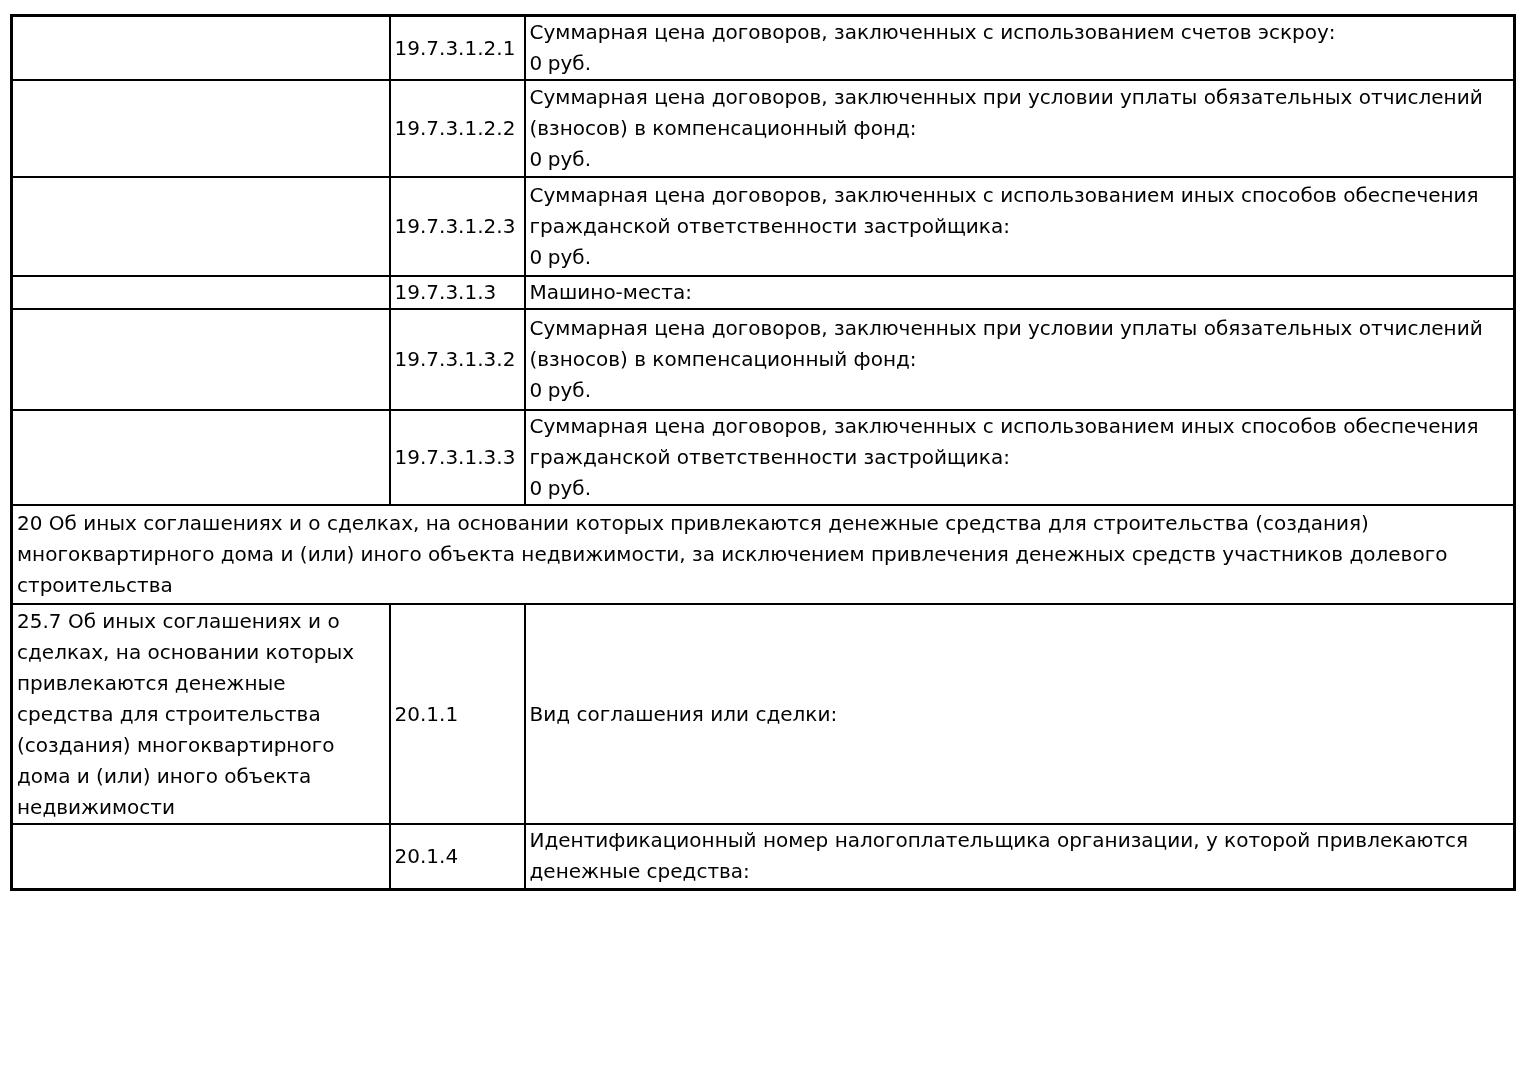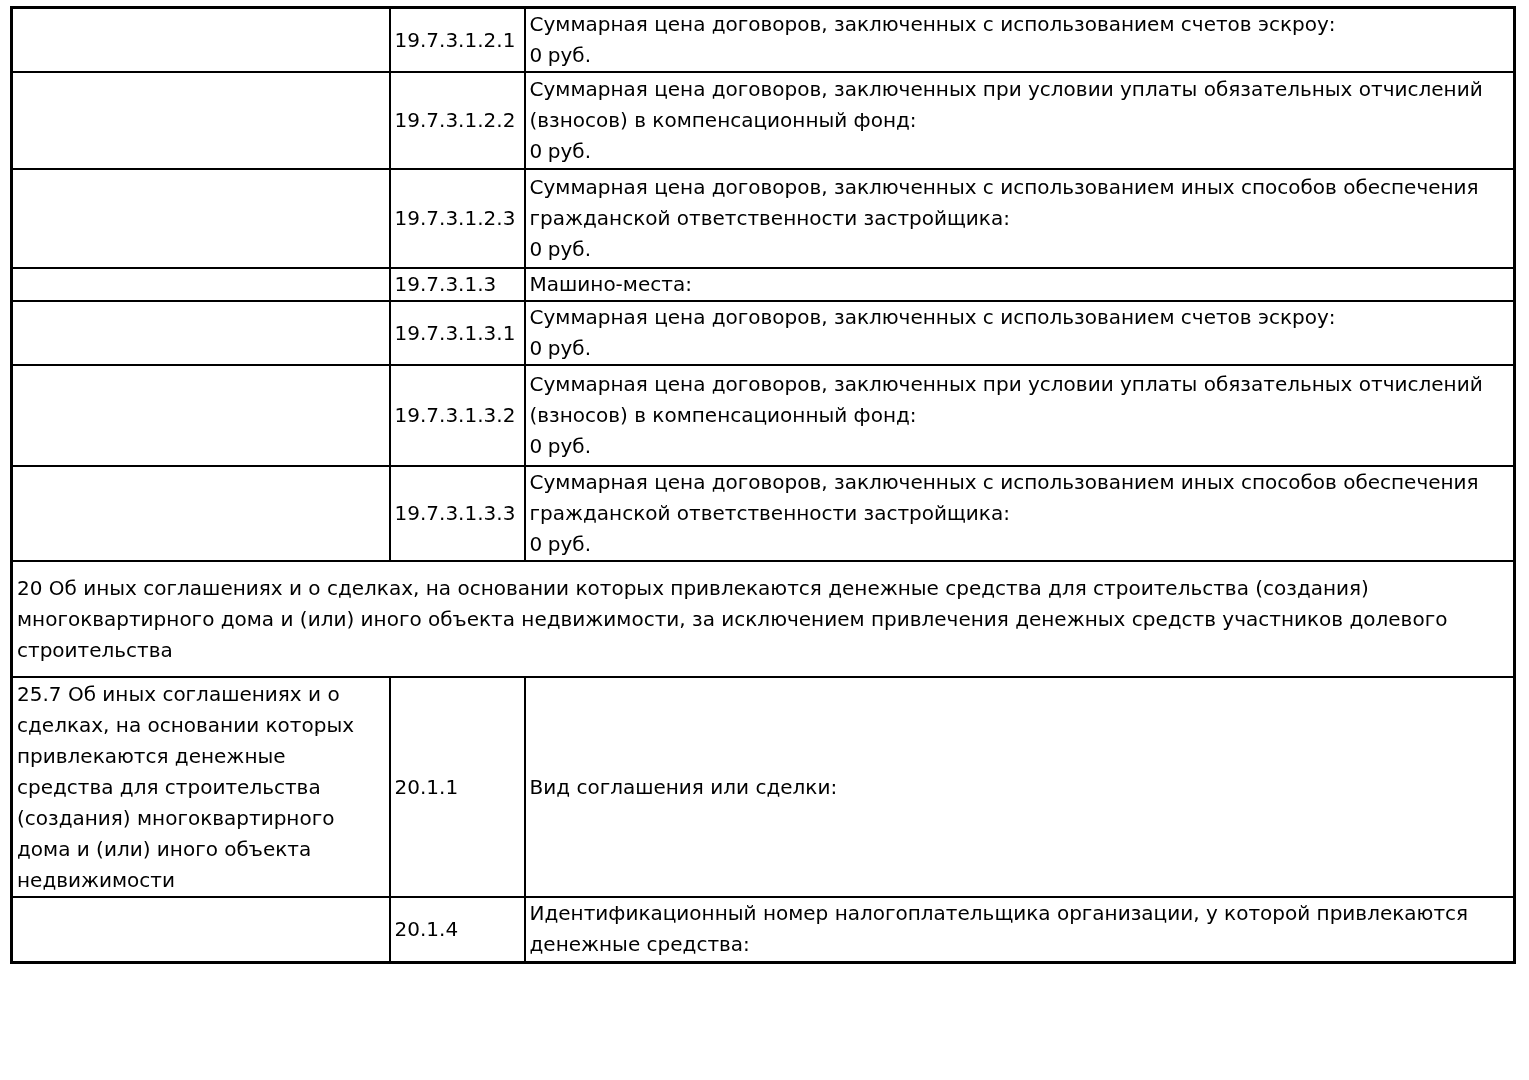--- a/index.html
+++ b/index.html
@@ -12,21 +12,21 @@
   .page {
     position: relative;
     width: 1529px;
     height: 1080px;
     background: #ffffff;
     overflow: hidden;
   }
   table.doc {
     position: absolute;
     left: 10px;
-    top: 6px;
+    top: 14px;
     width: 1503px;
     border-collapse: collapse;
     table-layout: fixed;
     border: 3px solid #000000;
     font-size: 20px;
     line-height: 31px;
   }
   table.doc td {
     border: 2px solid #000000;
     vertical-align: middle;
@@ -82,28 +82,20 @@
       </tr>
 
       <tr style="height:22px">
         <td class="c1"></td>
         <td class="c2">19.7.3.1.3</td>
         <td class="c3">
           <div class="multiline">Машино-места:</div>
         </td>
       </tr>
 
-      <tr style="height:61px">
-        <td class="c1"></td>
-        <td class="c2">19.7.3.1.3.1</td>
-        <td class="c3">
-          <div class="multiline">Суммарная цена договоров, заключенных с использованием счетов эскроу:</div>
-          <div class="value-line"><span>0</span><span class="unit">руб.</span></div>
-        </td>
-      </tr>
 
       <tr style="height:101px">
         <td class="c1"></td>
         <td class="c2">19.7.3.1.3.2</td>
         <td class="c3">
           <div class="multiline">Суммарная цена договоров, заключенных при условии уплаты обязательных отчислений
 (взносов) в компенсационный фонд:</div>
           <div class="value-line"><span>0</span><span class="unit">руб.</span></div>
         </td>
       </tr>
@@ -111,21 +103,21 @@
       <tr style="height:93px">
         <td class="c1"></td>
         <td class="c2">19.7.3.1.3.3</td>
         <td class="c3">
           <div class="multiline">Суммарная цена договоров, заключенных с использованием иных способов обеспечения
 гражданской ответственности застройщика:</div>
           <div class="value-line"><span>0</span><span class="unit">руб.</span></div>
         </td>
       </tr>
 
-      <tr style="height:116px">
+      <tr style="height:99px">
         <td class="section-cell" colspan="3">20 Об иных соглашениях и о сделках, на основании которых привлекаются денежные средства для строительства (создания)
 многоквартирного дома и (или) иного объекта недвижимости, за исключением привлечения денежных средств участников долевого
 строительства</td>
       </tr>
 
       <tr style="height:220px">
         <td class="c1 multiline">25.7 Об иных соглашениях и о
 сделках, на основании которых
 привлекаются денежные
 средства для строительства

